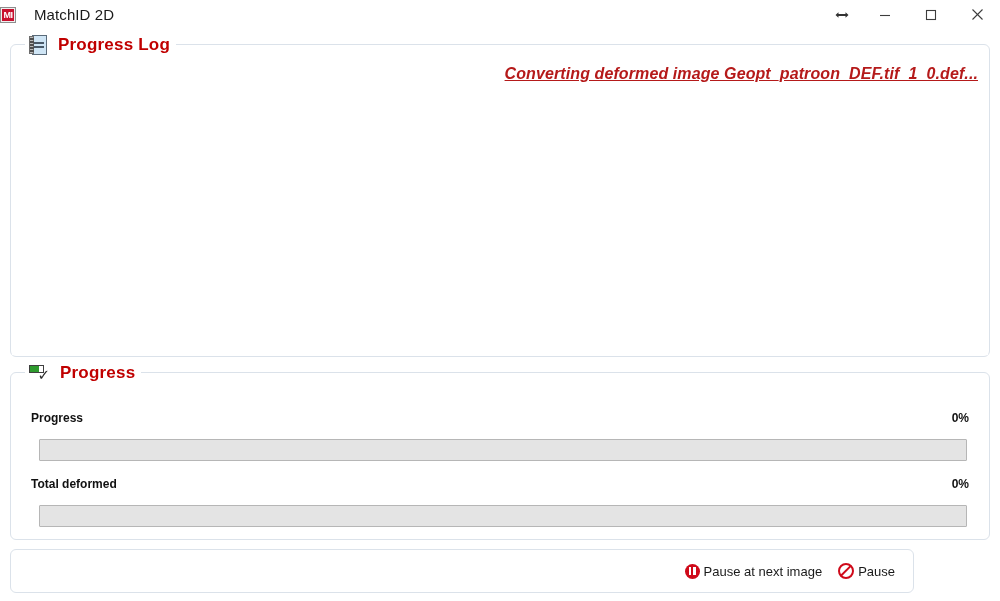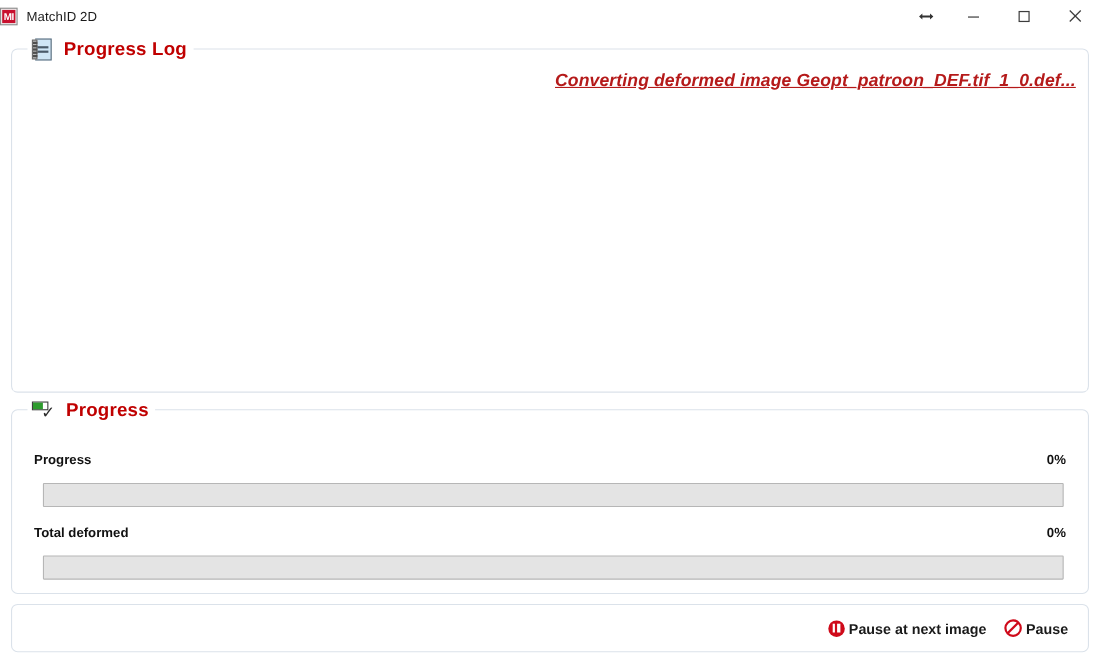--- a/index.html
+++ b/index.html
@@ -41,22 +41,22 @@
     background: #c8102e;
     color: #ffffff;
     font-size: 9px;
     font-weight: bold;
     line-height: 12px;
     text-align: center;
     letter-spacing: -0.5px;
     font-family: "Liberation Sans", sans-serif;
   }
   .title-text {
-    margin-left: 8px;
-    font-size: 12px;
+    margin-left: 18px;
+    font-size: 15px;
     color: #1a1a1a;
     letter-spacing: 0.1px;
   }
   .win-controls {
     position: absolute;
     right: 0;
     top: 0;
     height: 29px;
     display: flex;
     align-items: center;
@@ -356,21 +356,21 @@
 
   <div class="prog-row" style="top:104px;">
     <span>Total deformed</span>
     <span>0%</span>
   </div>
   <div class="bar-outer" style="top:132px;">
     <div class="bar-inner" style="width: 0%;"></div>
   </div>
 </div>
 
-<div class="group" style="left:10px; top:549px; width:980px; height:44px;font-weight:bold;">
+<div class="group" style="left:10px; top:549px; width:904px; height:44px;">
   <div class="footer-btns">
     <div class="fbtn">
       <span class="icon-pause">
         <i class="a"></i>
           <i class="b"></i>
       </span>
       <span>Pause at next image</span>
     </div>
     <div class="fbtn">
       <span class="icon-cancel">

